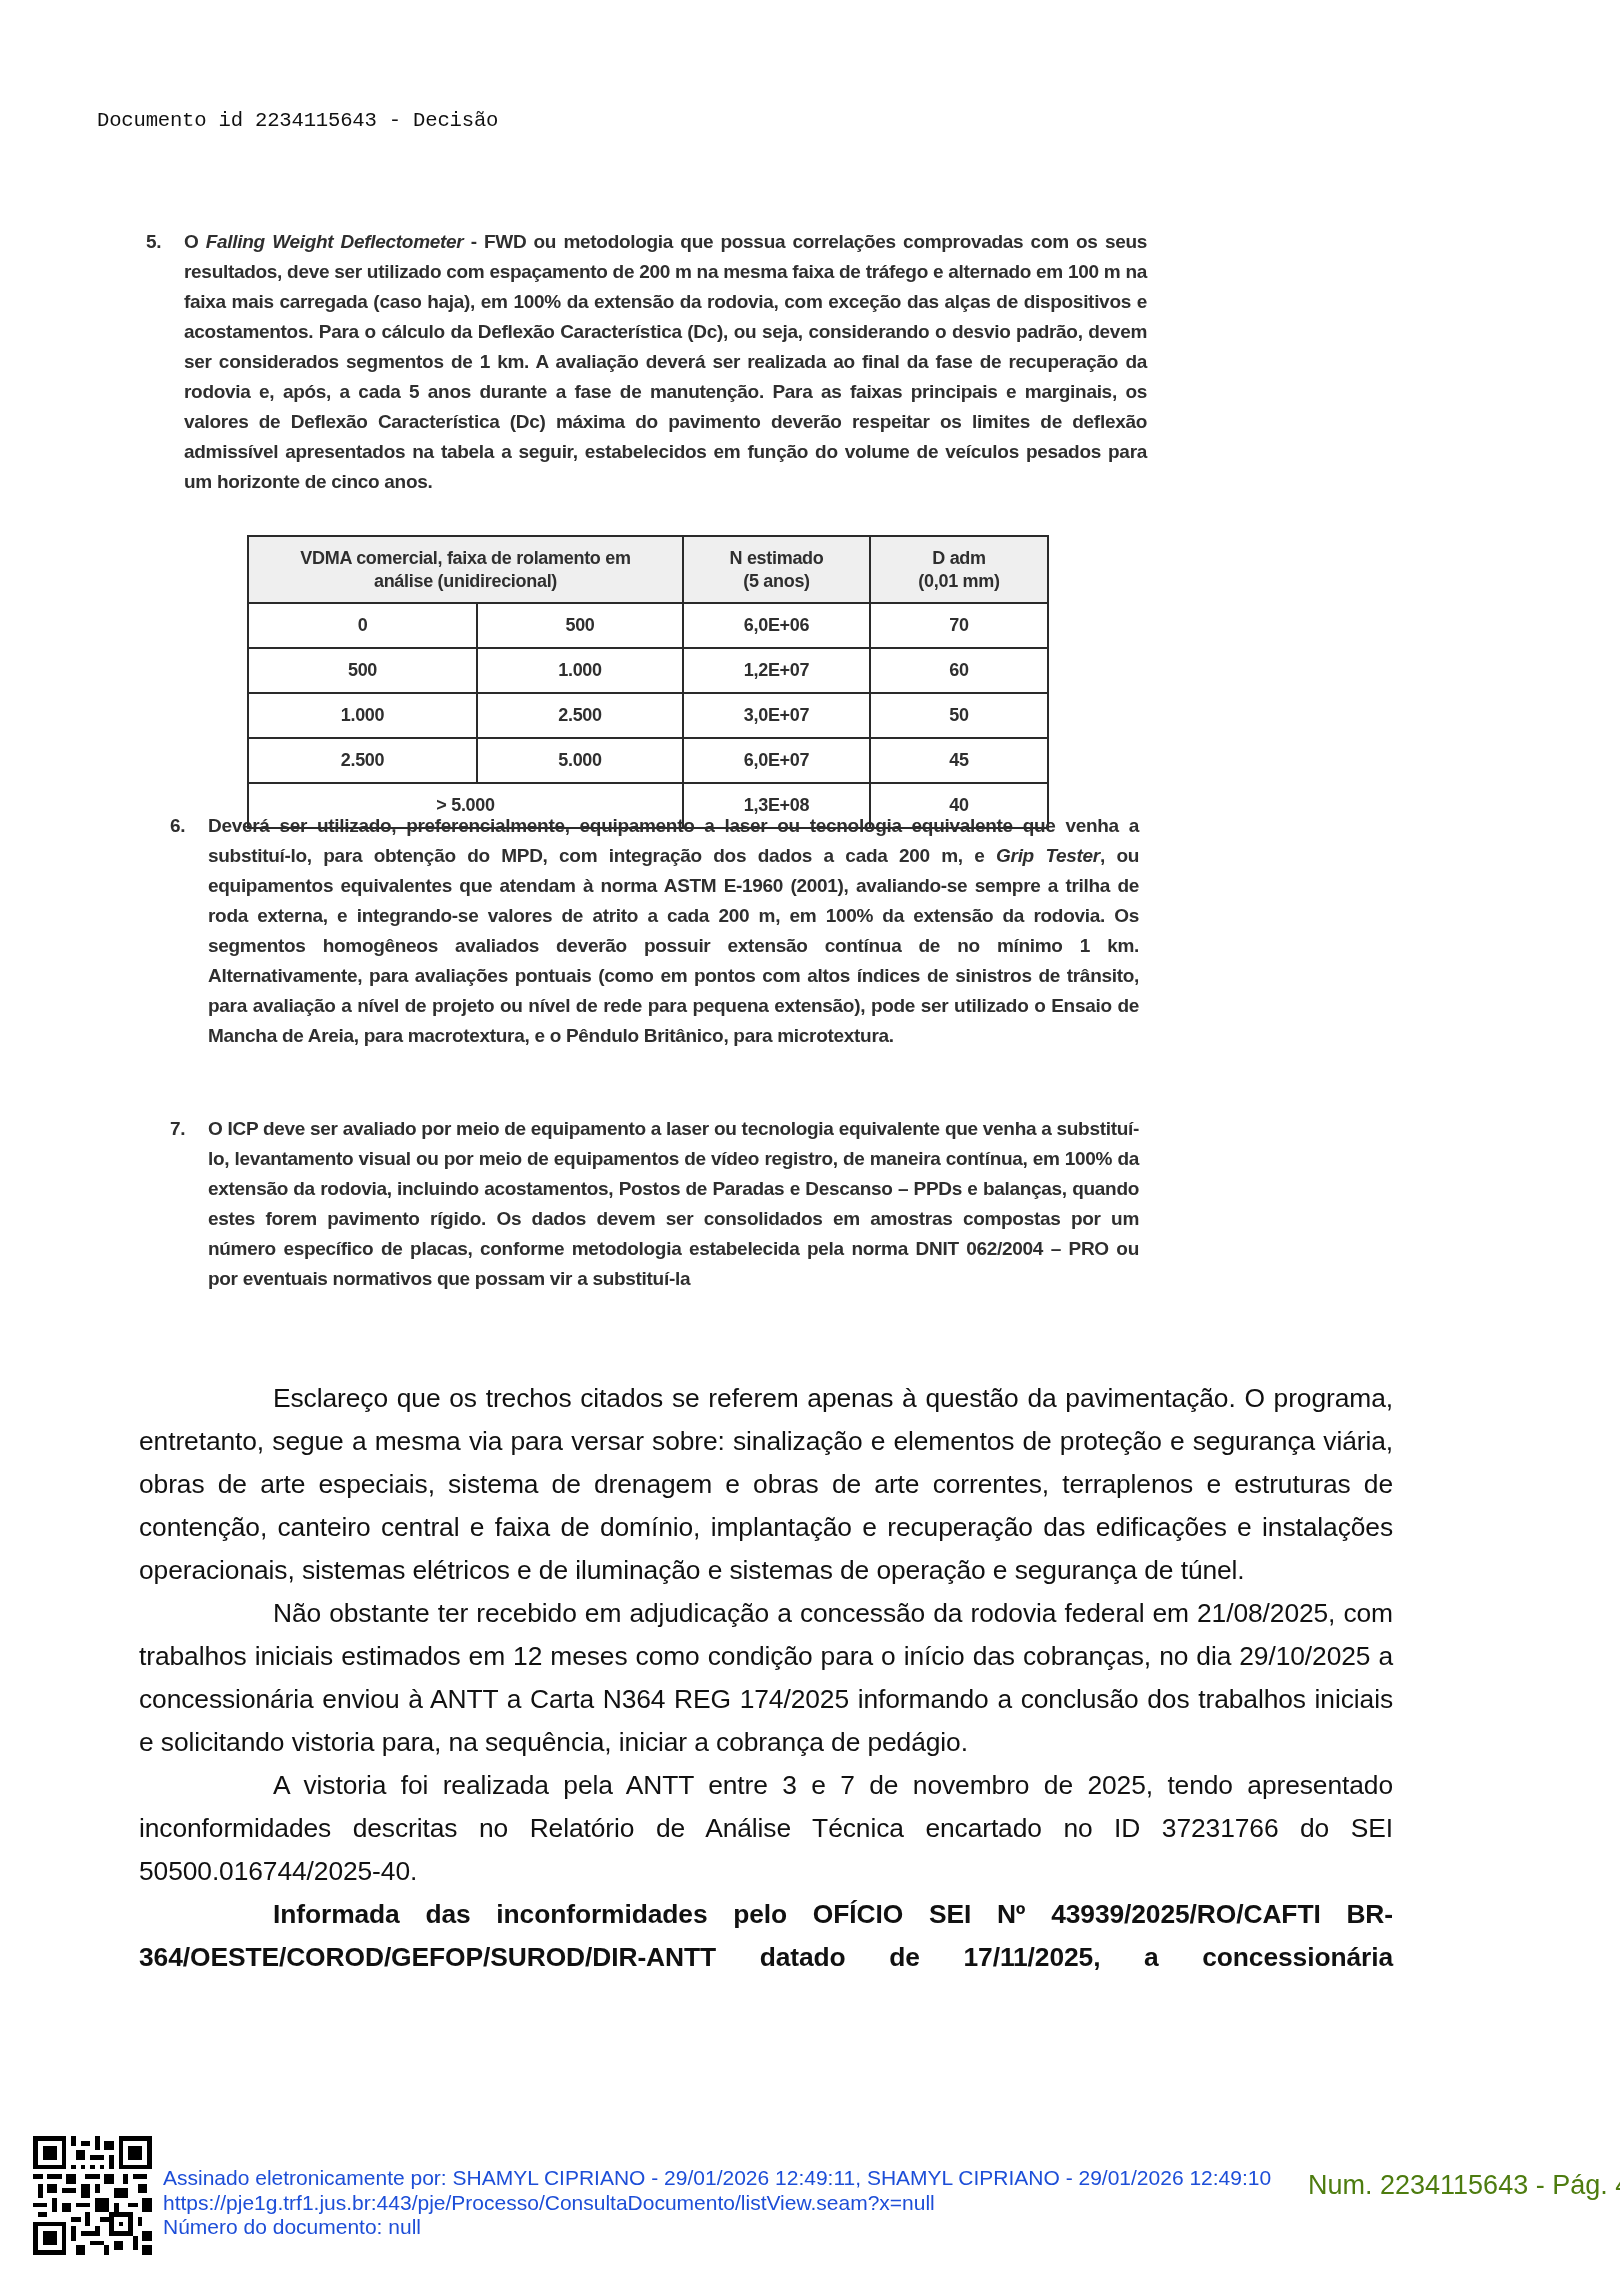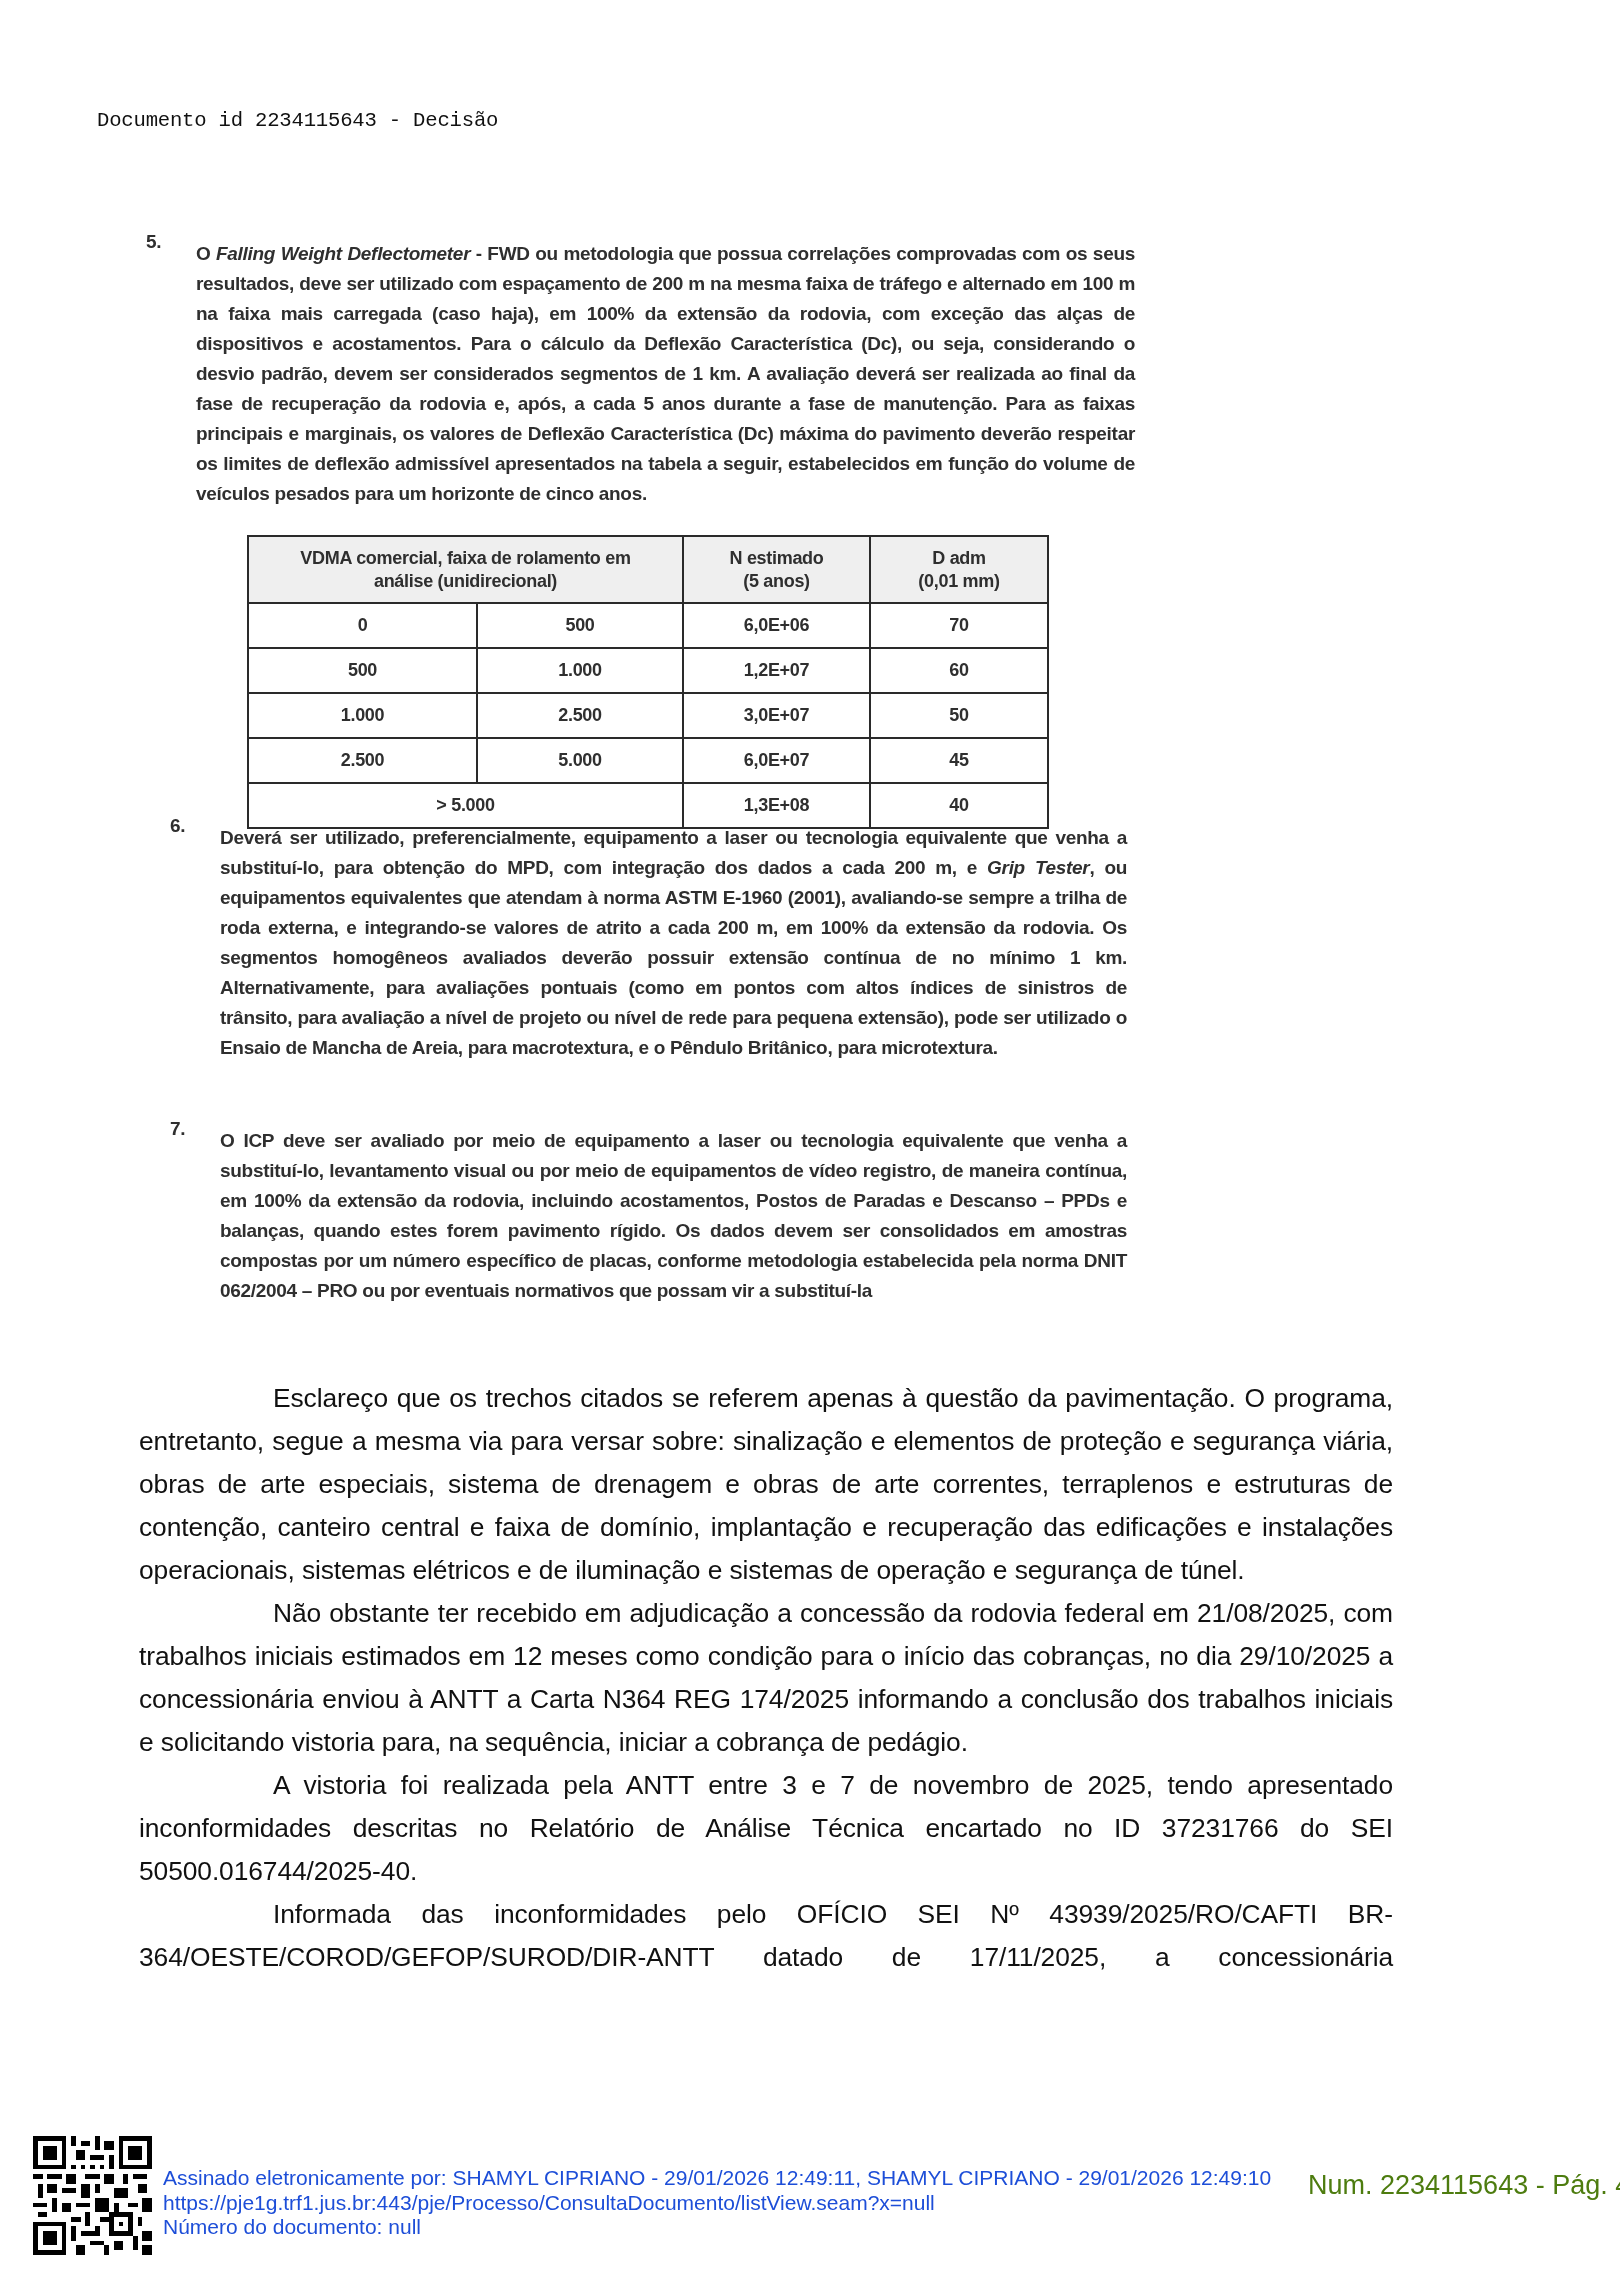--- a/index.html
+++ b/index.html
@@ -4,21 +4,21 @@
 <style>
   html, body { margin:0; padding:0; background:#ffffff; }
   body { width:1620px; height:2293px; position:relative; overflow:hidden; font-family:"Liberation Sans", sans-serif; color:#111; }
   .doc-header { position:absolute; left:97px; top:109px; font-size:20.6px; color:#111; letter-spacing:-0.2px;font-family:Liberation Mono, monospace; }
 
   .scan { position:absolute; left:0; top:0; width:1620px; }
   .scan-text { font-family:"Liberation Sans", sans-serif; color:#2f2f2f; font-weight:bold; font-size:19px; line-height:30px; text-align:justify; letter-spacing:-0.3px; }
   .item { position:absolute; }
   .item .num { position:absolute; top:0; }
   .item .body { position:absolute; top:0; }
-  .item .body p { margin:12px; }
+  .item .body p { margin:0; }
   em { font-style:italic; }
 
   #item5 { left:146px; top:227px; }
   #item5 .num { left:0; }
   #item5 .body { left:38px; width:963px; }
 
   #item6 { left:170px; top:811px; }
   #item6 .num { left:0; }
   #item6 .body { left:38px; width:931px; }
 
@@ -106,21 +106,21 @@
     <div class="body">
       <p>O ICP deve ser avaliado por meio de equipamento a laser ou tecnologia equivalente que venha a substituí-lo, levantamento visual ou por meio de equipamentos de vídeo registro, de maneira contínua, em 100% da extensão da rodovia, incluindo acostamentos, Postos de Paradas e Descanso – PPDs e balanças, quando estes forem pavimento rígido. Os dados devem ser consolidados em amostras compostas por um número específico de placas, conforme metodologia estabelecida pela norma DNIT 062/2004 – PRO ou por eventuais normativos que possam vir a substituí-la</p>
     </div>
   </div>
 </div>
 
 <div class="main-text" id="para-block">
   <p>Esclareço que os trechos citados se referem apenas à questão da pavimentação. O programa, entretanto, segue a mesma via para versar sobre: sinalização e elementos de proteção e segurança viária, obras de arte especiais, sistema de drenagem e obras de arte correntes, terraplenos e estruturas de contenção, canteiro central e faixa de domínio, implantação e recuperação das edificações e instalações operacionais, sistemas elétricos e de iluminação e sistemas de operação e segurança de túnel.</p>
   <p>Não obstante ter recebido em adjudicação a concessão da rodovia federal em 21/08/2025, com trabalhos iniciais estimados em 12 meses como condição para o início das cobranças, no dia 29/10/2025 a concessionária enviou à ANTT a Carta N364 REG 174/2025 informando a conclusão dos trabalhos iniciais e solicitando vistoria para, na sequência, iniciar a cobrança de pedágio.</p>
   <p>A vistoria foi realizada pela ANTT entre 3 e 7 de novembro de 2025, tendo apresentado inconformidades descritas no Relatório de Análise Técnica encartado no ID 37231766 do SEI 50500.016744/2025-40.</p>
-  <p style="text-align-last:justify;">Informada das inconformidades pelo OFÍCIO SEI Nº 43939/2025/RO/CAFTI BR-364/OESTE/COROD/GEFOP/SUROD/DIR-ANTT datado de 17/11/2025, a concessionária</p>
+  <p style="text-align-last:justify;font-weight:bold;">Informada das inconformidades pelo OFÍCIO SEI Nº 43939/2025/RO/CAFTI BR-364/OESTE/COROD/GEFOP/SUROD/DIR-ANTT datado de 17/11/2025, a concessionária</p>
 </div>
 
 <div class="footer-qr">
   <svg width="119" height="119" viewBox="0 0 25 25" shape-rendering="crispEdges">
     <rect width="25" height="25" fill="#fff"></rect>
     <g fill="#000">
       <rect x="0" y="0" width="7" height="7"></rect>
         <rect x="1" y="1" width="5" height="5" fill="#fff"></rect>
         <rect x="2" y="2" width="3" height="3"></rect>
       <rect x="18" y="0" width="7" height="7"></rect>

